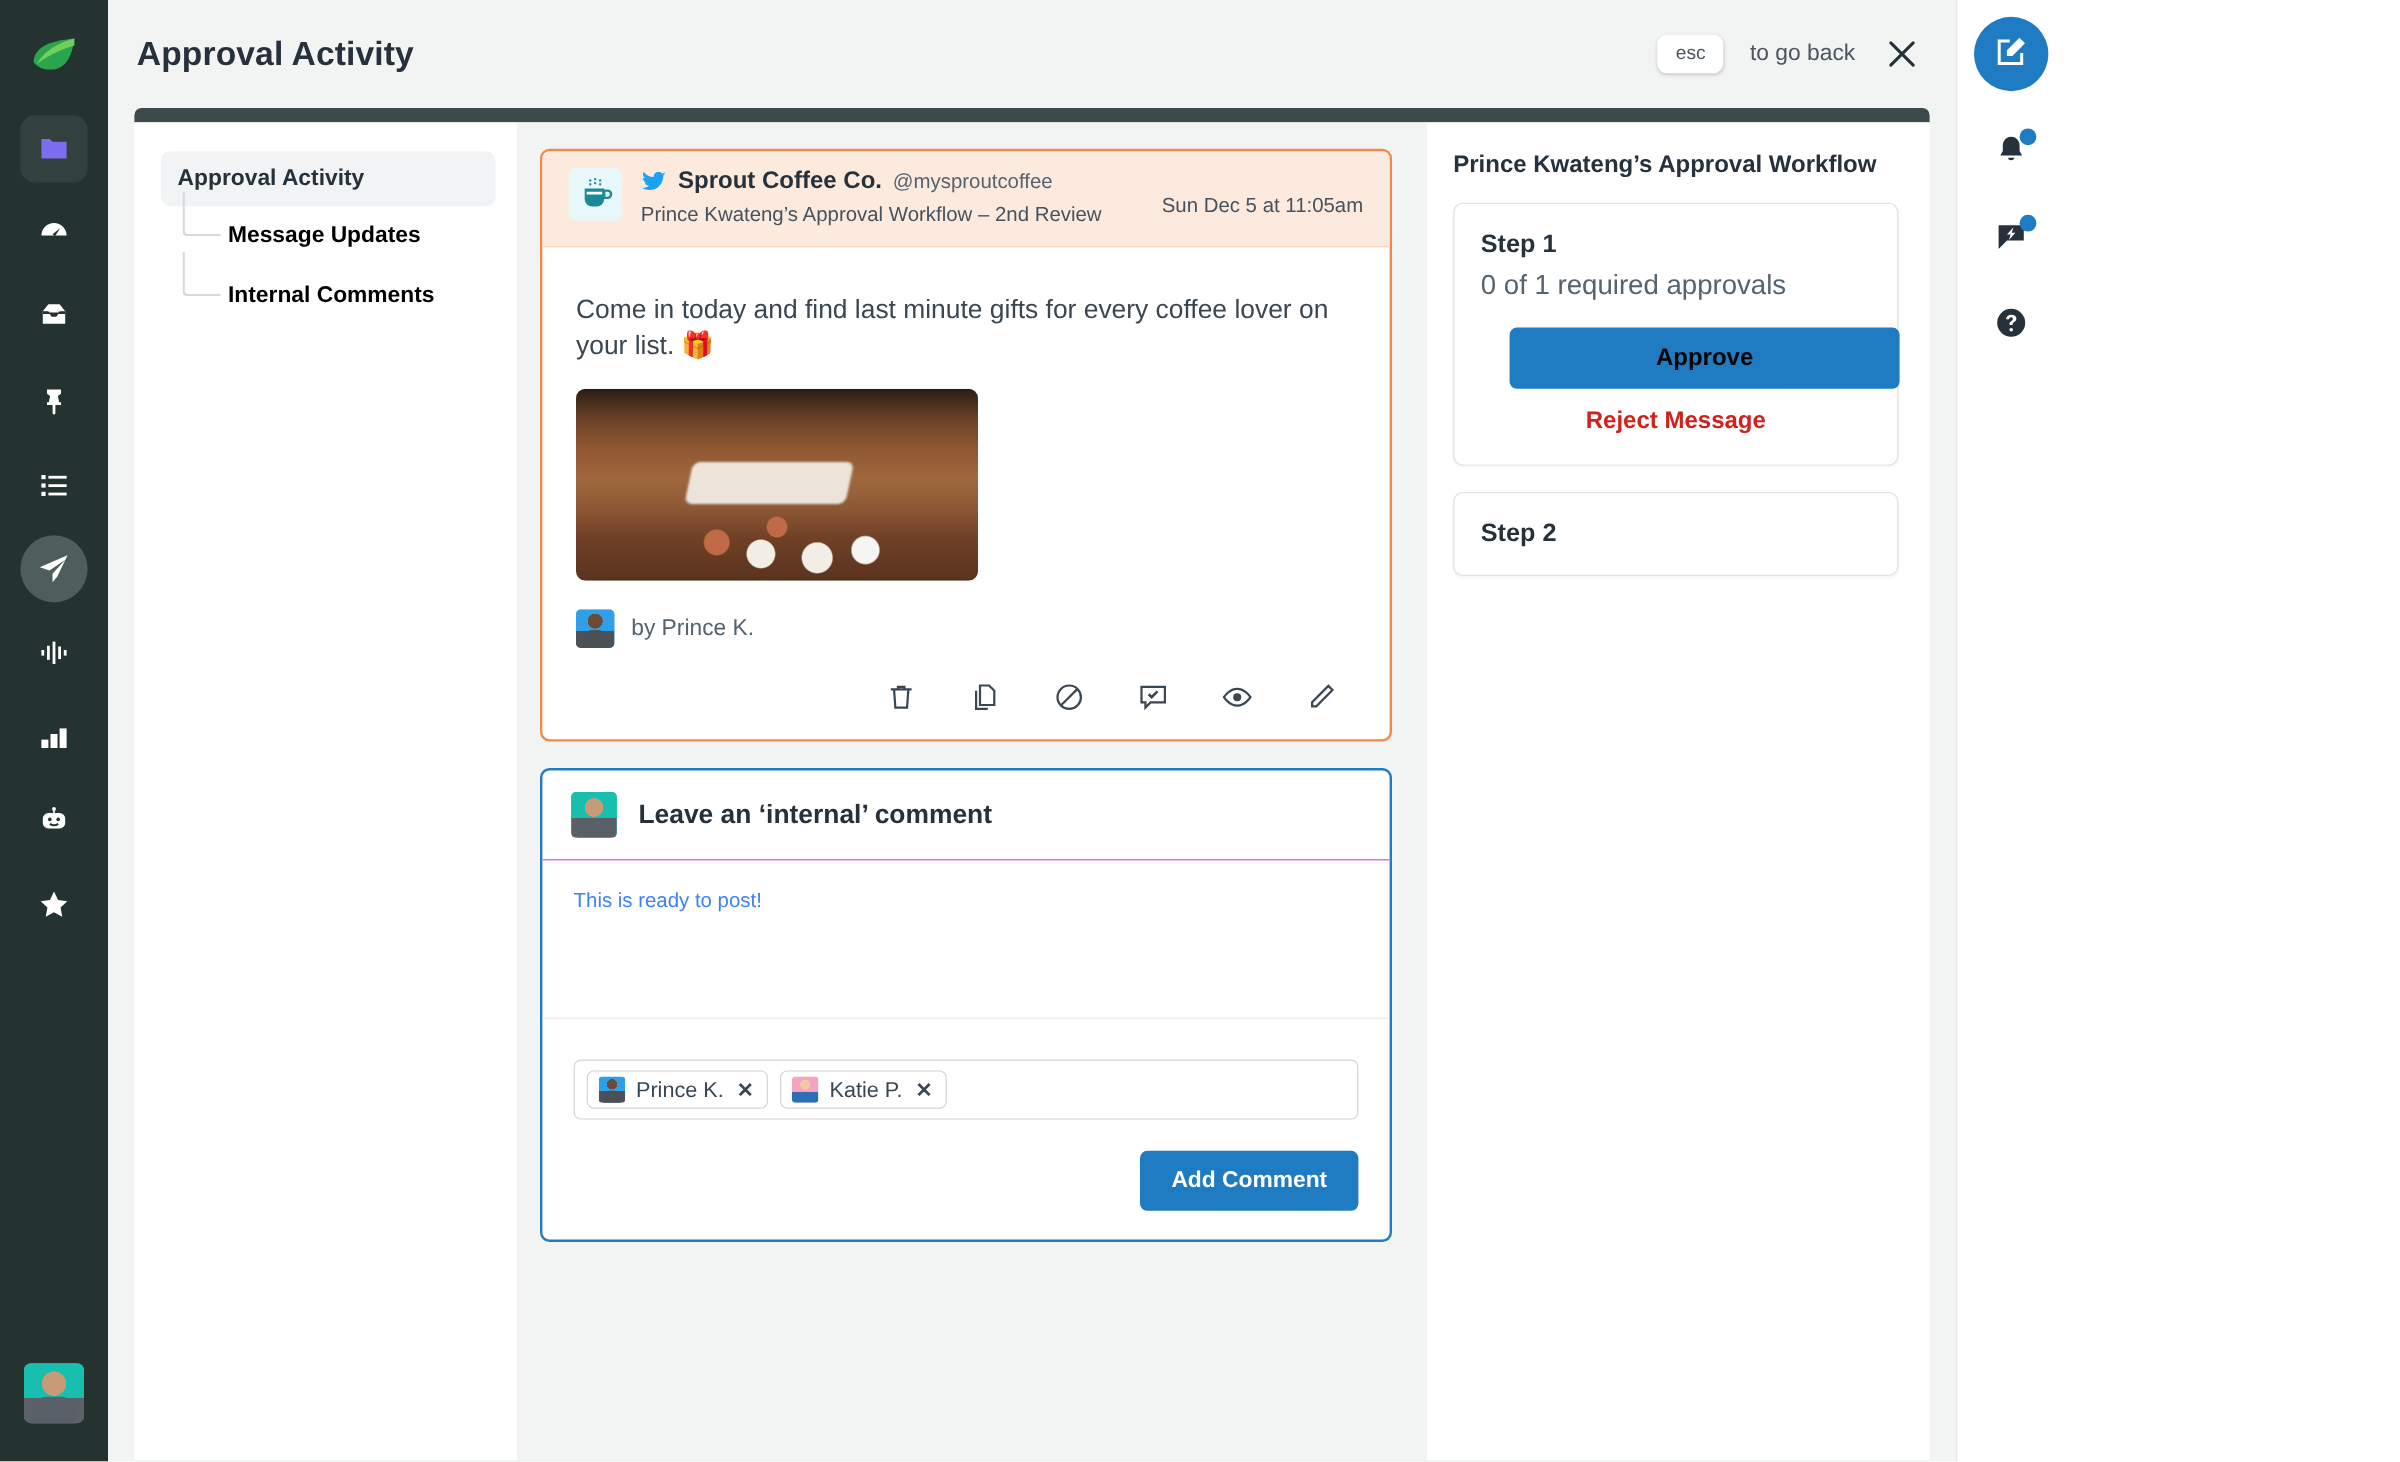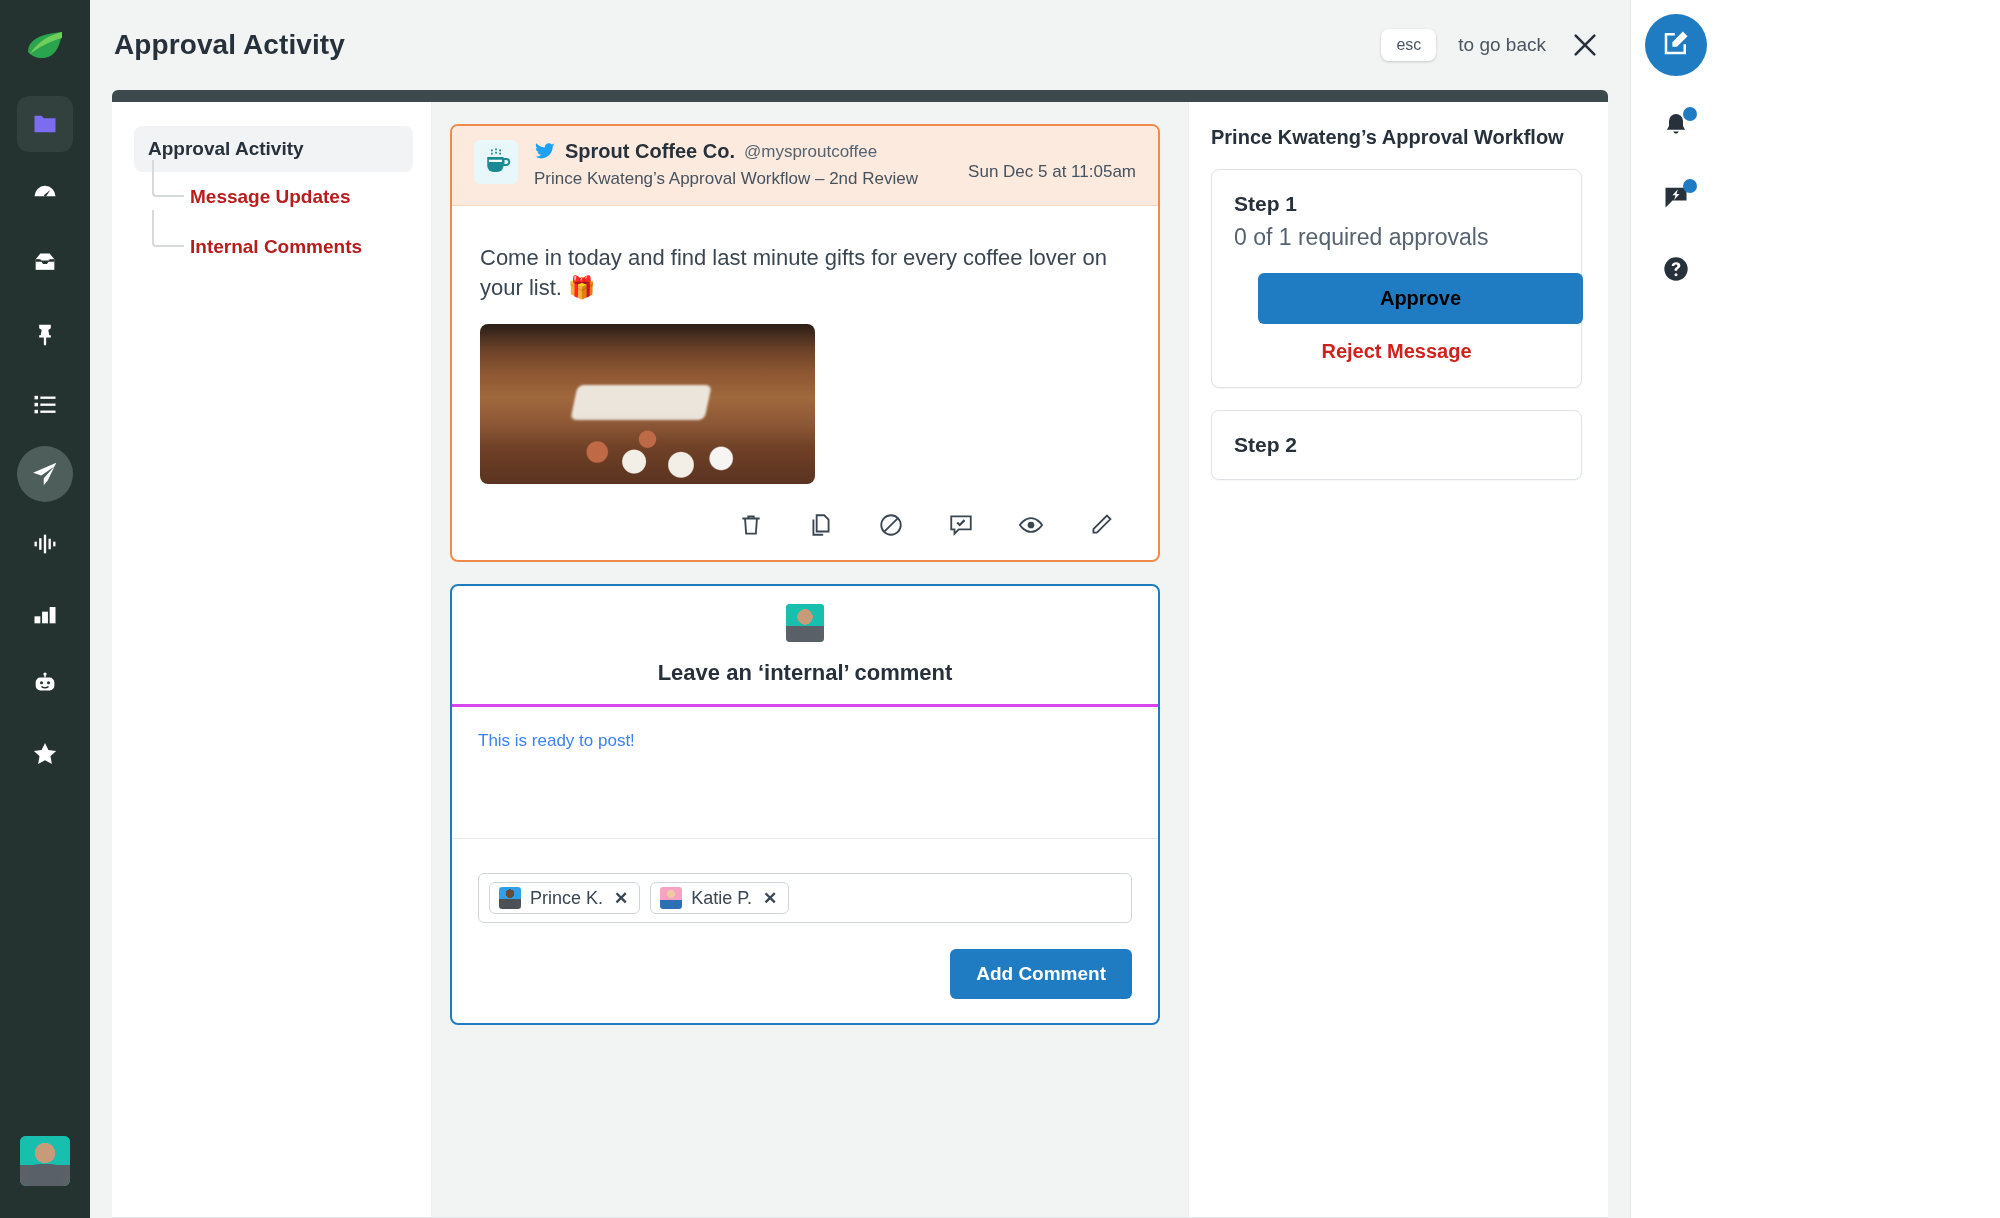--- a/index.html
+++ b/index.html
@@ -67,21 +67,21 @@
   
   .treepanel {
     width: 320px; flex: 0 0 320px; background: #ffffff; padding: 24px 18px 0 22px;
     border-right: 1px solid #edeff0;
   }
   .tree-root {
     background: #f1f3f4; border-radius: 8px; padding: 12px 14px;
     font-size: 19px; font-weight: 600; color: #27313b; cursor: pointer;
   }
   .tree-child { position: relative; padding: 14px 0 14px 56px; font-size: 19px;
-                font-weight: 700; color: #b91c1c; cursor: pointer; }
+                font-weight: 700; color: #000000; cursor: pointer; }
   .tree-child::before {
     content: ""; position: absolute; left: 18px; top: -12px; bottom: 50%;
     border-left: 2px solid #d6dadb; border-bottom: 2px solid #d6dadb;
     width: 30px; border-radius: 0 0 0 4px;
   }
 
   
   .feed { flex: 1 1 auto; background: #f2f4f4; padding: 22px 28px 0 18px;
           min-width: 0; overflow: hidden; }
 
@@ -120,22 +120,21 @@
   }
   .postactions span { cursor: pointer; display: flex; }
 
   
   .composer {
     margin-top: 22px; border: 2px solid #1f7cc2; border-radius: 8px;
     background: #ffffff; overflow: hidden;
   }
   .composer-head {
     display: flex; align-items: center; gap: 18px; padding: 18px 24px;
-    border-bottom: 3px solid #d946ef;
-    flex-direction: column;
+    border-bottom: 1px solid #d946ef;
   }
   .composer-av { width: 38px; height: 38px; border-radius: 4px; overflow: hidden;
                  background: #19bfae; position: relative; flex: 0 0 38px; }
   .composer-title { font-size: 22px; font-weight: 700; color: #27313b; }
   .composer-body { padding: 24px 26px 36px 26px; min-height: 132px;
                    border-bottom: 1px solid #e6e9ea; }
   .composer-body .val { font-size: 17px; color: #3b82f6; }
   .tagsec { padding: 20px 26px 10px 26px; }
   .taglabel { font-size: 18px; color: #3a4652; font-weight: 600; }
   .taginput {
@@ -412,20 +411,26 @@
               <div class="wfname">Prince Kwateng’s Approval Workflow – 2nd Review</div>
             </div>
             <div class="timestamp">Sun Dec 5 at 11:05am</div>
           </div>
 
           <div class="postbody">
             <div class="posttext">Come in today and find last minute gifts for every coffee lover on your list. 🎁</div>
             <div class="postimg">
               <div class="photo-cafe"></div>
             </div>
+            <div class="byline">
+              <span class="byline-av">
+                <span class="photo-man"></span>
+              </span>
+              <span class="byline-txt">by Prince K.</span>
+            </div>
           </div>
 
           <div class="postactions">
             <span>
               <svg width="26" height="26" viewBox="0 0 24 24" fill="none" stroke="#3a4652" stroke-width="1.7">
                   <path d="M4 6h16M9.5 6V4h5v2M6.5 6l1 14h9l1-14"></path>
                 </svg>
             </span>
             <span>
               <svg width="26" height="26" viewBox="0 0 24 24" fill="none" stroke="#3a4652" stroke-width="1.7">

